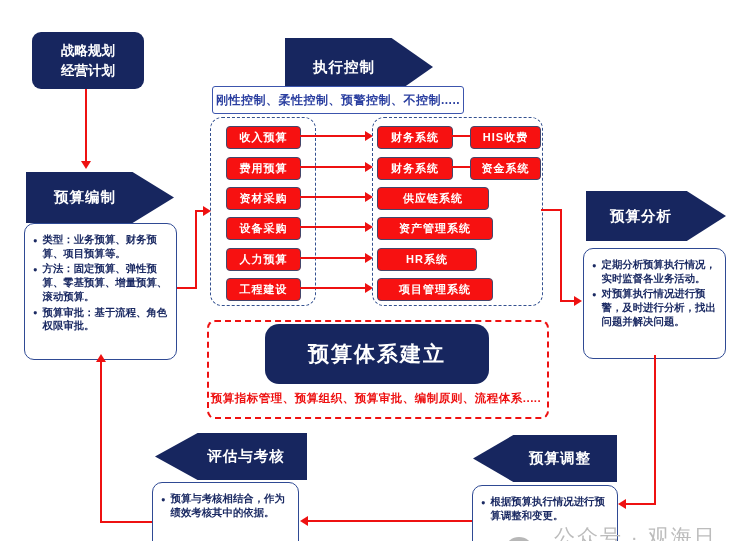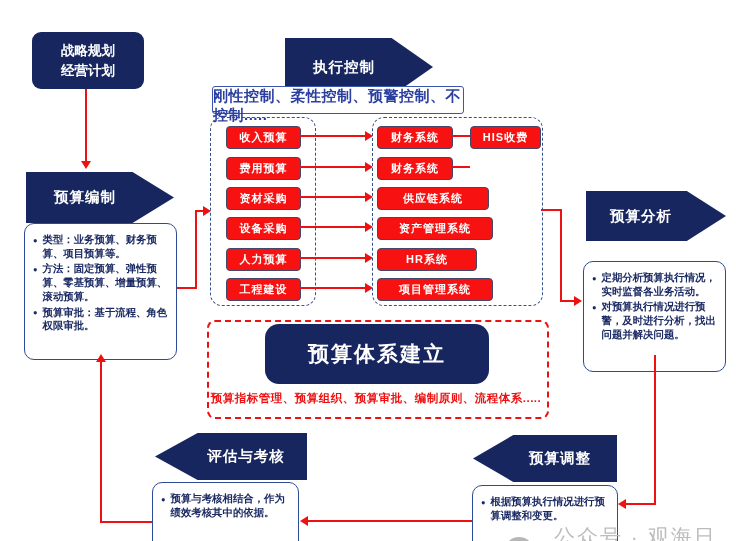--- a/index.html
+++ b/index.html
@@ -9,21 +9,21 @@
     margin-top:20px;
   }
   
   .navy{background:#17265f;color:#fff;font-weight:bold;display:flex;align-items:center;justify-content:center;text-align:center;}
   .round-box{border-radius:9px;flex-direction:column;line-height:1.45;font-size:13.5px;}
   .arrow-right{clip-path:polygon(0 0,72% 0,100% 50%,72% 100%,0 100%);padding-right:30px;box-sizing:border-box;font-size:14.5px;letter-spacing:1px;}
   .arrow-left{clip-path:polygon(100% 0,28% 0,0 50%,28% 100%,100% 100%);padding-left:30px;box-sizing:border-box;font-size:14.5px;letter-spacing:1px;}
   
   .note-box{
     position:absolute;border:1.4px solid #3c55ad;border-radius:3px;background:#fff;
-    color:#2b3fa0;font-weight:bold;font-size:15px;display:flex;justify-content:center;letter-spacing:0.5px;
+    color:#2b3fa0;font-weight:bold;font-size:12px;display:flex;align-items:center;justify-content:center;letter-spacing:0.5px;
   }
   .bullet-box{
     position:absolute;background:#fff;border:1.6px solid #2f4a94;border-radius:10px;
     box-sizing:border-box;padding:9px 5px 4px 4px;
   }
   .bullet{display:flex;color:#1b2a63;font-weight:bold;font-size:10.4px;line-height:1.32;margin-bottom:2px;}
   .bullet::before{content:"●";font-size:7.5px;margin:2.5px 5px 0 4px;flex:0 0 auto;}
   
   .dash-navy{position:absolute;border:1.6px dashed #33508f;border-radius:12px;background:transparent;}
   .dash-red{position:absolute;border:2px dashed #ee1111;border-radius:8px;background:transparent;}
@@ -87,20 +87,21 @@
   <div class="tri tri-right" style="left:365px;top:233px;"></div>
   <div class="line" style="left:300px;top:267px;width:66px;height:2px;"></div>
   <div class="tri tri-right" style="left:365px;top:263px;"></div>
 
   <div class="dash-navy" style="left:372px;top:97px;width:169px;height:187px;"></div>
   <div class="rbtn" style="left:377px;top:106px;width:74px;">财务系统</div>
   <div class="line" style="left:451px;top:115px;width:19px;height:2px;"></div>
   <div class="rbtn" style="left:470px;top:106px;width:69px;">HIS收费</div>
   <div class="rbtn" style="left:377px;top:137px;width:74px;">财务系统</div>
   <div class="line" style="left:451px;top:146px;width:19px;height:2px;"></div>
+  <div class="rbtn" style="left:470px;top:137px;width:69px;">资金系统</div>
   <div class="rbtn" style="left:377px;top:167px;width:110px;">供应链系统</div>
   <div class="rbtn" style="left:377px;top:197px;width:114px;">资产管理系统</div>
   <div class="rbtn" style="left:377px;top:228px;width:98px;">HR系统</div>
   <div class="rbtn" style="left:377px;top:258px;width:114px;">项目管理系统</div>
 
   <div class="navy arrow-right abs" style="left:26px;top:152px;width:148px;height:51px;">
     <span>预算编制</span>
   </div>
   <div class="bullet-box" style="left:24px;top:203px;width:153px;height:137px;">
     <div class="bullet">类型：业务预算、财务预算、项目预算等。</div>
@@ -109,21 +110,21 @@
   </div>
 
   <div class="line" style="left:177px;top:267px;width:20px;height:2px;"></div>
   <div class="line" style="left:195px;top:190px;width:2px;height:79px;"></div>
   <div class="line" style="left:195px;top:190px;width:9px;height:2px;"></div>
   <div class="tri tri-right" style="left:203px;top:186px;"></div>
 
   <div class="navy arrow-right abs" style="left:586px;top:171px;width:140px;height:50px;">
     <span>预算分析</span>
   </div>
-  <div class="bullet-box" style="left:583px;top:241px;width:143px;height:111px;">
+  <div class="bullet-box" style="left:583px;top:228px;width:143px;height:111px;">
     <div class="bullet">定期分析预算执行情况，实时监督各业务活动。</div>
     <div class="bullet">对预算执行情况进行预警，及时进行分析，找出问题并解决问题。</div>
   </div>
 
   <div class="line" style="left:541px;top:189px;width:21px;height:2px;"></div>
   <div class="line" style="left:560px;top:189px;width:2px;height:93px;"></div>
   <div class="line" style="left:560px;top:280px;width:15px;height:2px;"></div>
   <div class="tri tri-right" style="left:574px;top:276px;"></div>
 
   <div class="dash-red" style="left:207px;top:300px;width:338px;height:95px;"></div>

